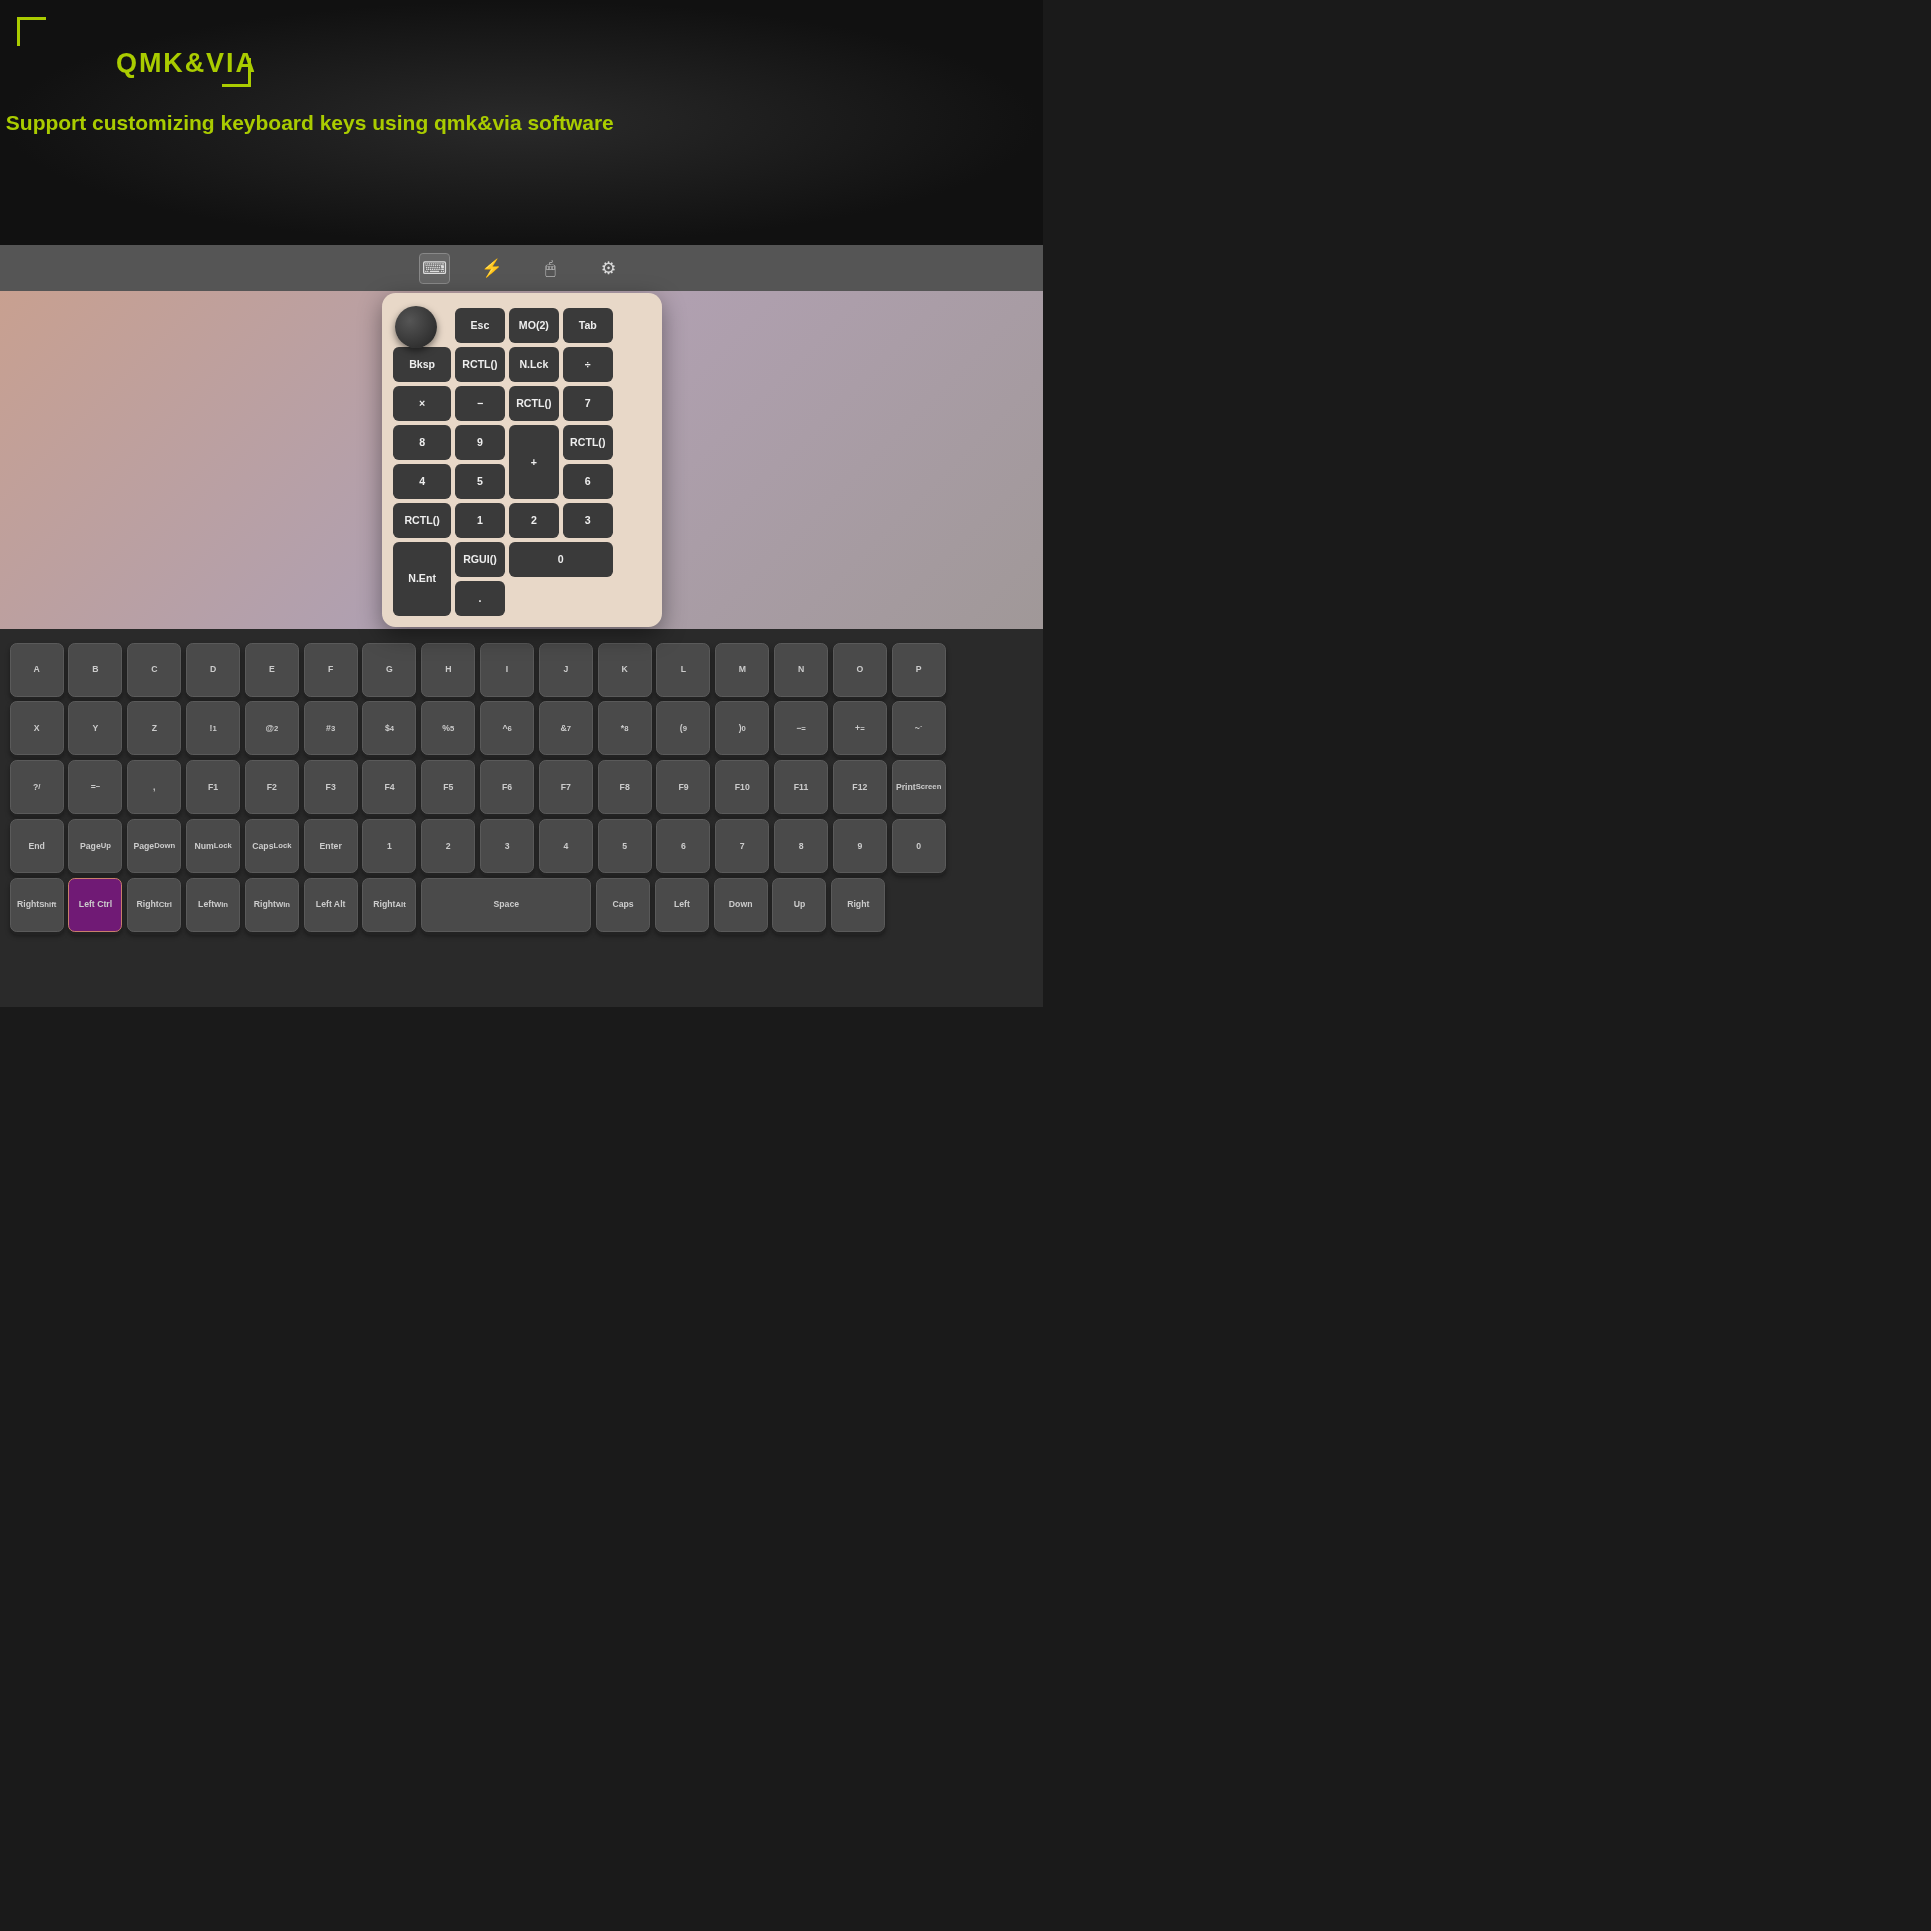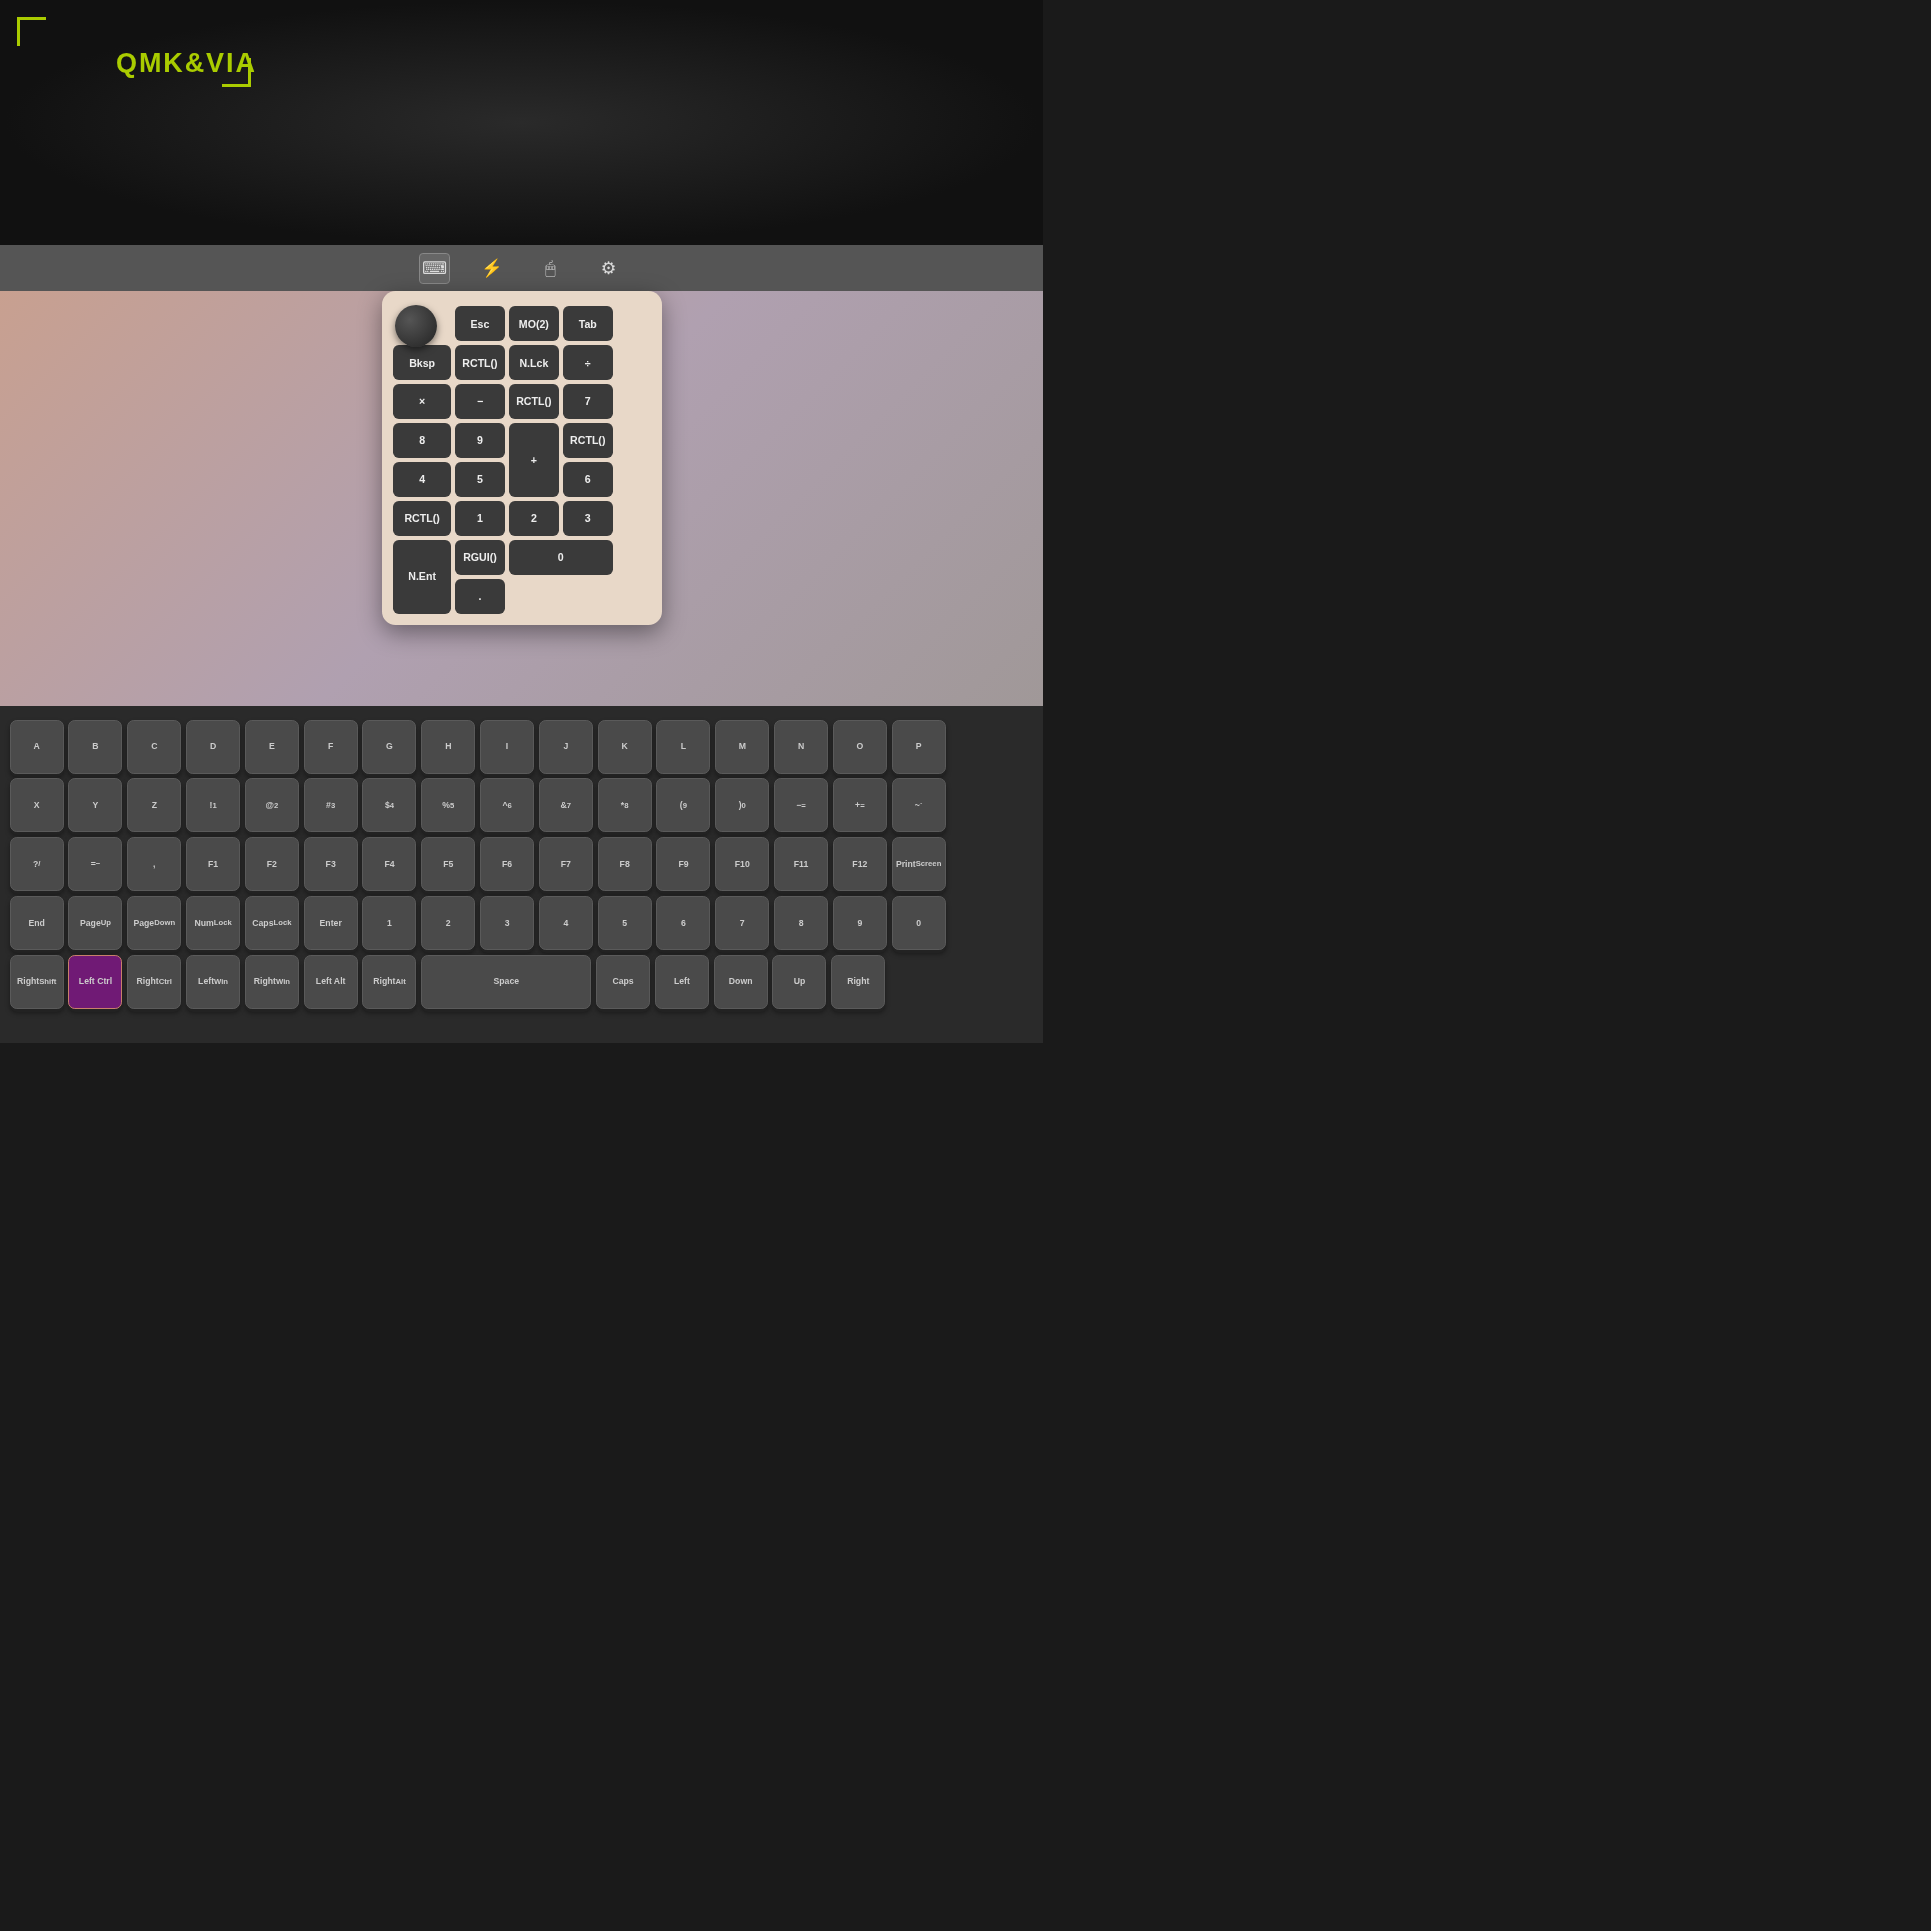--- a/index.html
+++ b/index.html
@@ -86,25 +86,25 @@
       border-radius: 3.9px;
     }
     .toolbar-icon.active {
       background: #666;
       border: 1px solid #888;
     }
 
     
     #main-area {
       width: 100%;
-      height: 415px;
+      height: 338px;
       background: linear-gradient(135deg, #c8a090 0%, #b0a0b0 50%, #a09898 100%);
       position: relative;
       display: flex;
-      align-items: flex-start;
+      align-items: center;
       justify-content: center;
     }
 
     
     #numpad-widget {
       width: 280px;
       background: #e8d8c8;
       border-radius: 13.5px;
       padding: 11.6px;
       box-shadow: 0 7.7px 23px rgba(0,0,0,0.4);
@@ -195,20 +195,21 @@
       display: block;
     }
   </style>
 </head>
 <body>
 
 <div id="top-banner">
   <div class="banner-corner-tl"></div>
   <div class="banner-corner-br"></div>
   <div id="qmkvia-title">QMK&amp;VIA</div>
+  <div id="banner-subtitle">Support customizing keyboard keys using qmk&amp;via software</div>
   <div class="hazard-stripe"></div>
 </div>
 
 <div id="toolbar">
   <div class="toolbar-icon active">⌨</div>
   <div class="toolbar-icon">⚡</div>
   <div class="toolbar-icon">🖱</div>
   <div class="toolbar-icon">⚙</div>
 </div>
 

